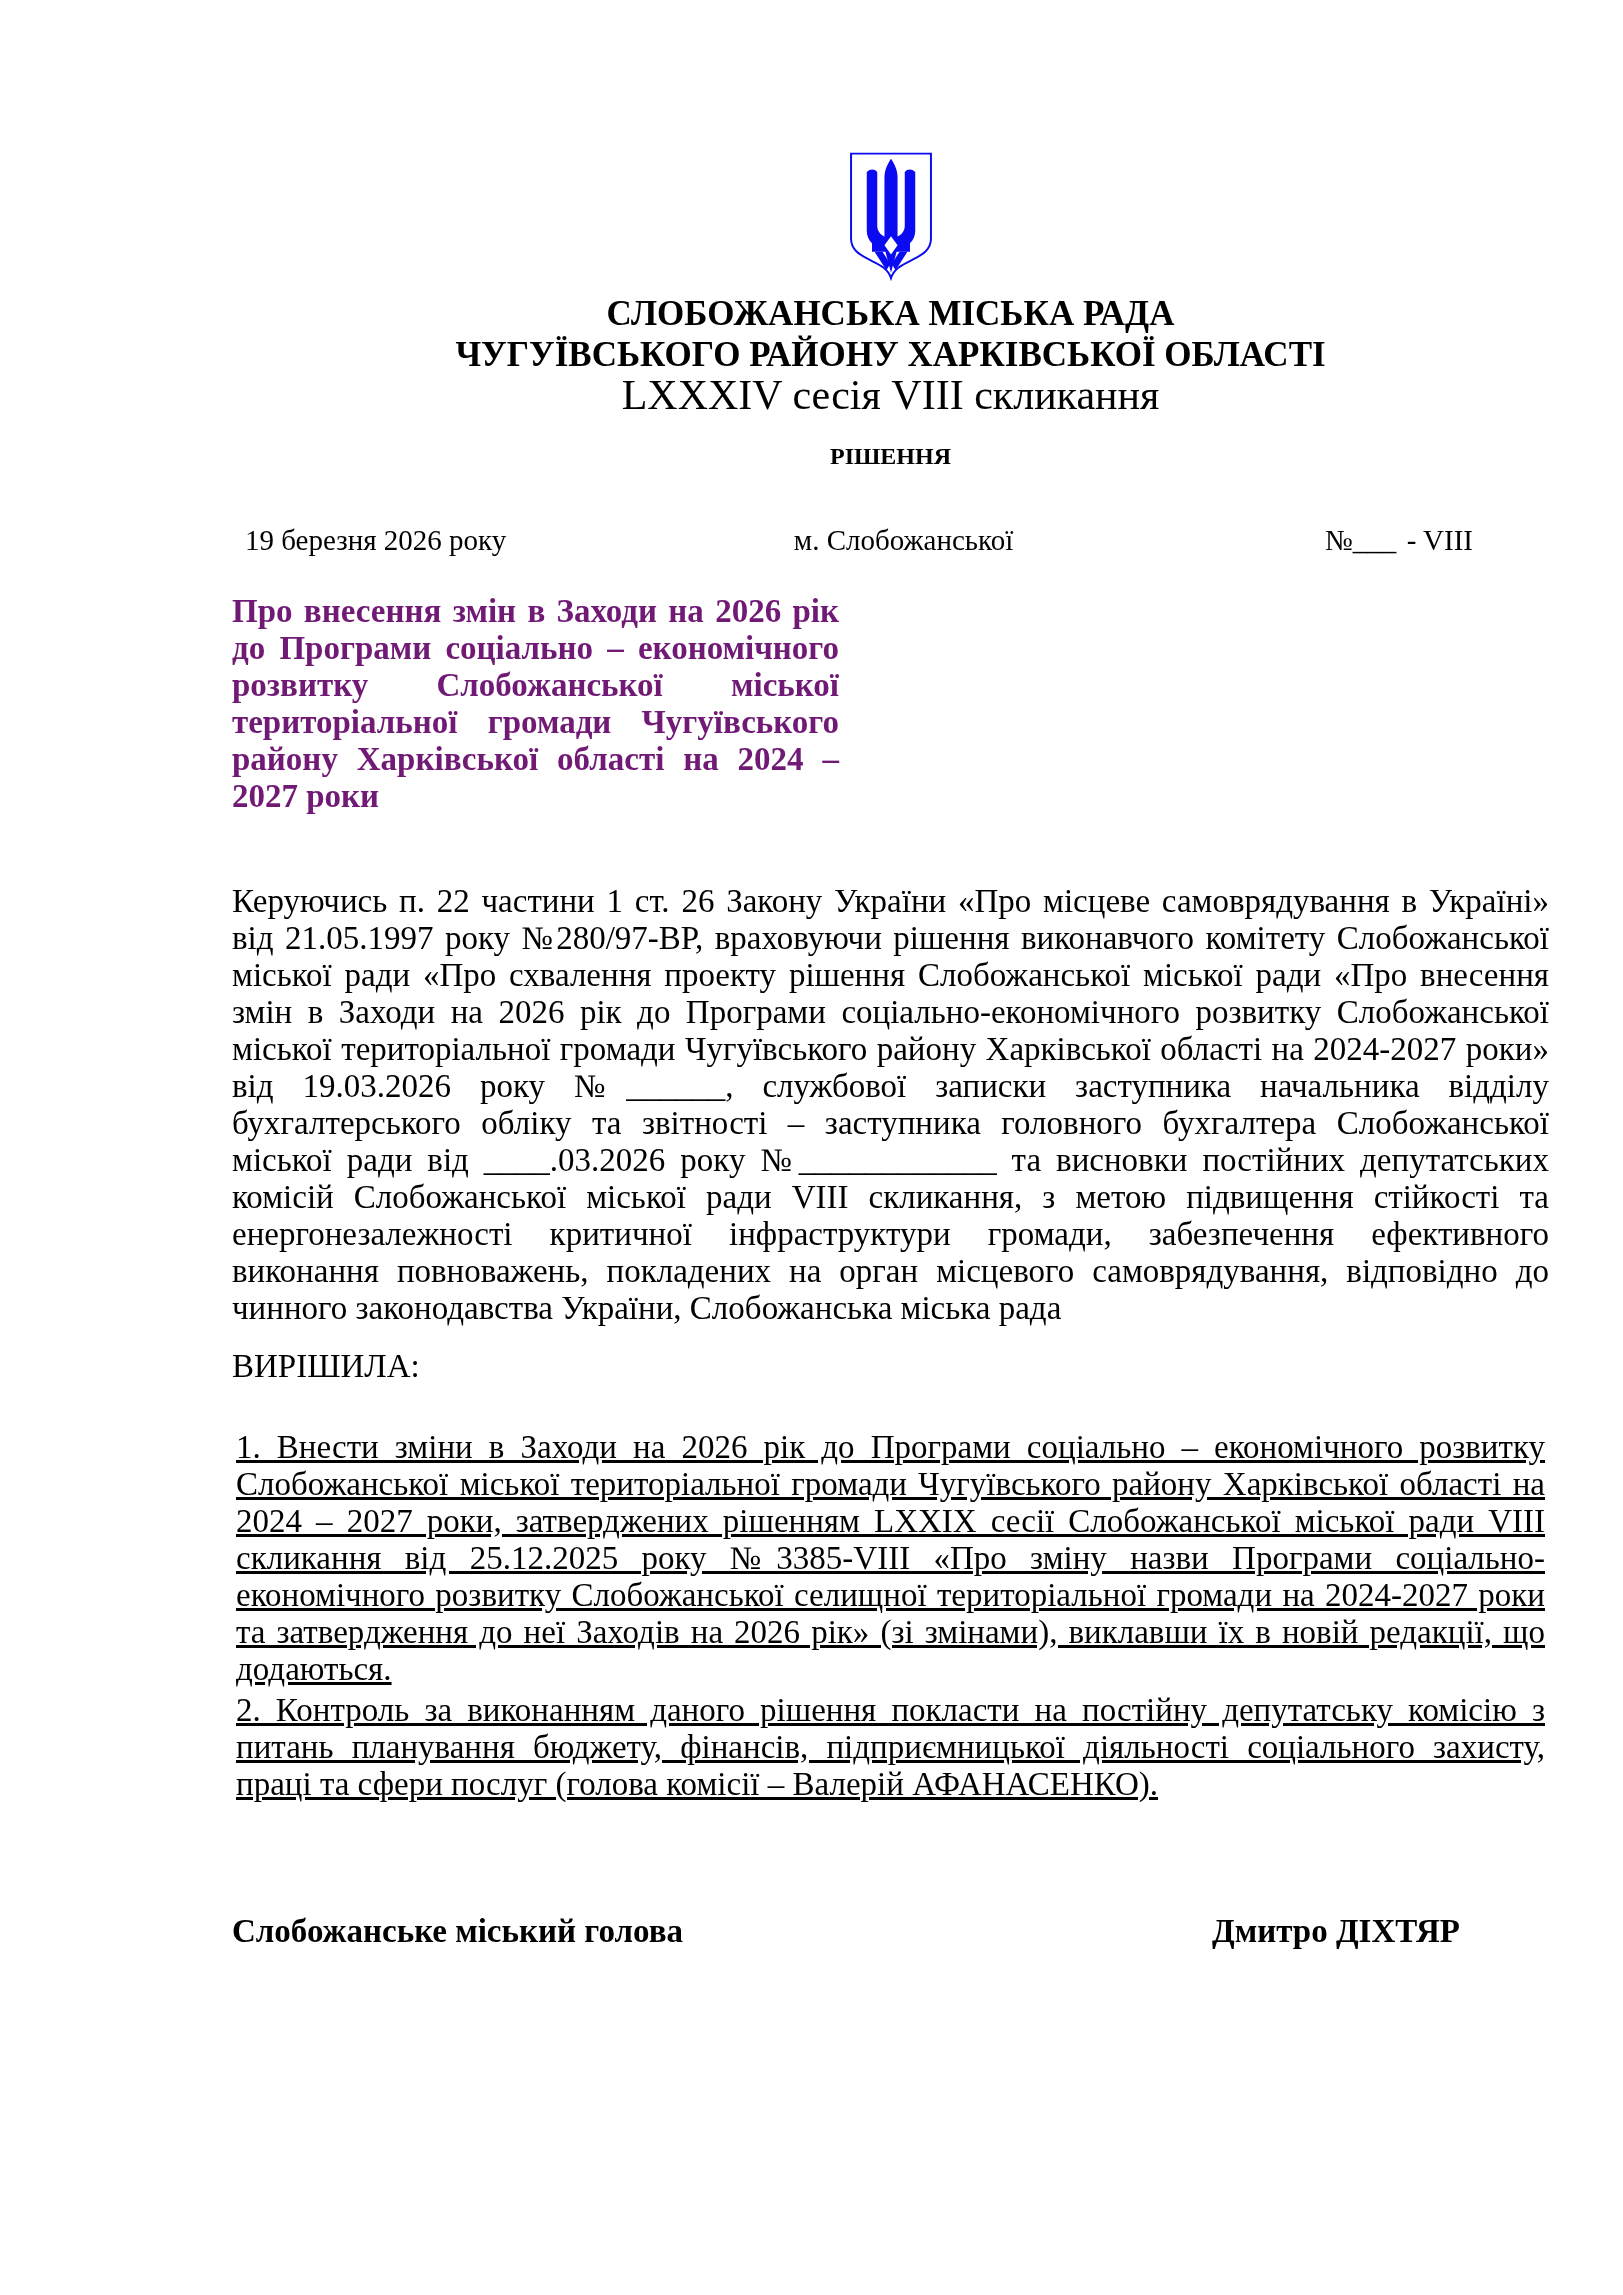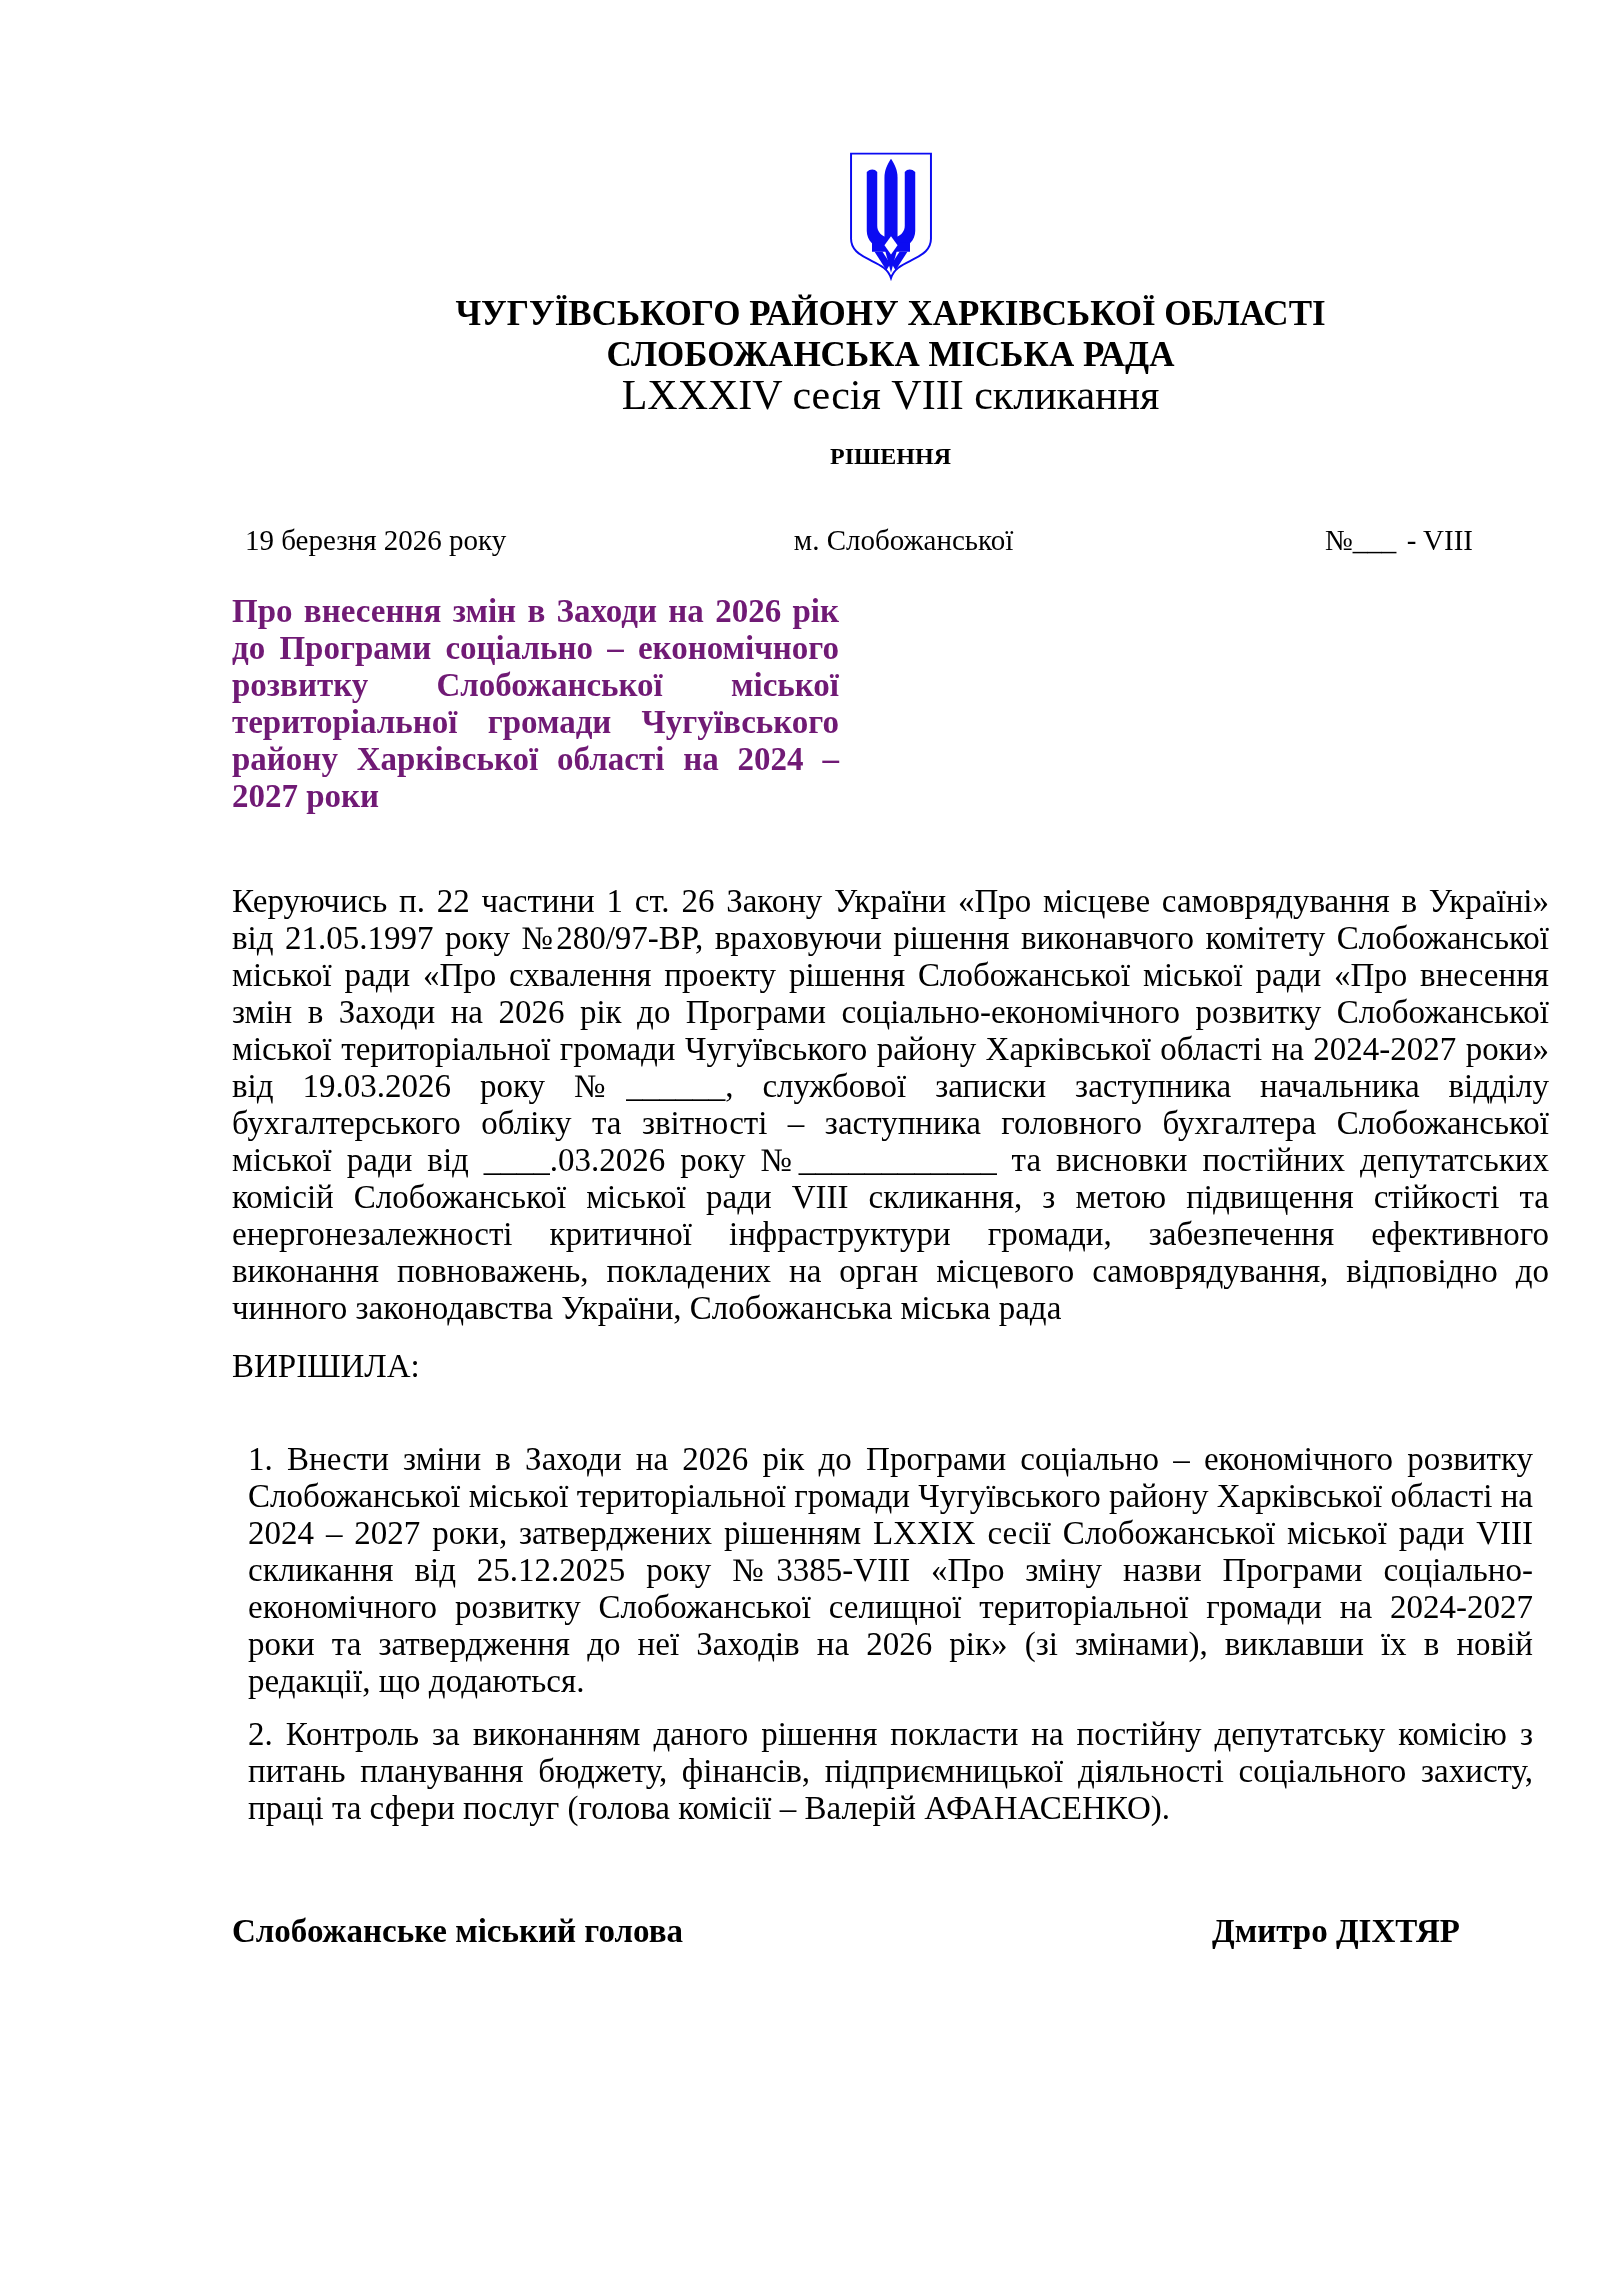--- a/index.html
+++ b/index.html
@@ -71,24 +71,25 @@
   }
 
   .resolved {
     top: 1348px; left: 0;
     font-size: 33px;
     line-height: 37px;
   }
 
   .items { top: 1425px; left: 0; width: 100%; }
   .item-paragraph {
-    margin: 16px;
+    margin: 4px;
     font-size: 33px;
     line-height: 37px;
     text-align: justify;
+    text-decoration: underline;
   }
 
   .signature-row { top: 1912px; left: 0; width: 100%; height: 39px; font-size: 33px; line-height: 38px; }
   .sig-position { position: absolute; left: 0; top: 0; font-weight: bold; white-space: nowrap; }
   .sig-name { position: absolute; left: 980px; top: 0; font-weight: bold; white-space: nowrap; text-align: right; }
 </style>
 </head>
 <body>
 
 <div class="page">
@@ -103,22 +104,22 @@
           <path d="M104 32 C99 27 92 27 88 32 L88 114 C88 122 83 128 76 131 L76 150 C93 148 104 136 104 122 Z"></path>
           <path d="M38 140 H96 V154 H38 Z"></path>
           <path d="M42 154 L60 182 L66 172 L54 154 Z"></path>
           <path d="M92 154 L74 182 L68 172 L80 154 Z"></path>
         </g>
         <path d="M67 130 L77 144 L67 158 L57 144 Z" fill="#ffffff"></path>
       </svg>
     </div>
 
     <div class="abs org-header">
+      <div class="org-line-bold">СЛОБОЖАНСЬКА МІСЬКА РАДА</div>
       <div class="org-line-bold">ЧУГУЇВСЬКОГО РАЙОНУ ХАРКІВСЬКОЇ ОБЛАСТІ</div>
-      <div class="org-line-bold">СЛОБОЖАНСЬКА МІСЬКА РАДА</div>
       <div class="session-line">LXXXIV сесія VIII скликання</div>
     </div>
 
     <div class="abs doc-type">РІШЕННЯ</div>
 
     <div class="abs meta-row">
       <span class="meta-date">19 березня 2026 року</span>
       <span class="meta-place">м. Слобожанської</span>
       <span class="meta-number"><span>№</span><span>___</span><span class="suffix">- VIII</span></span>
     </div>

